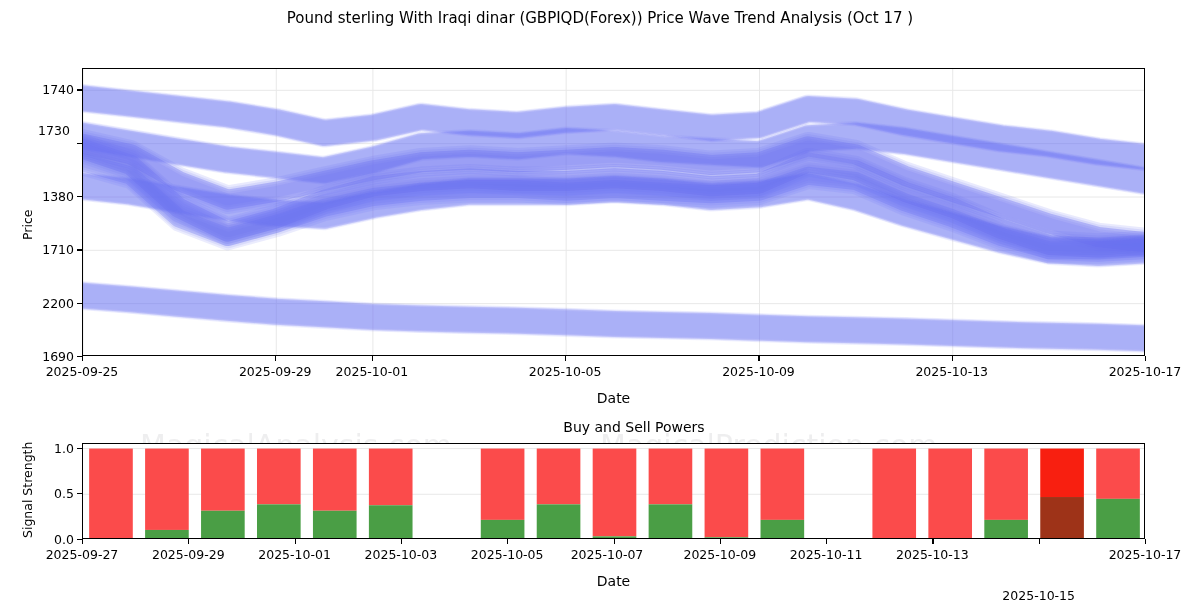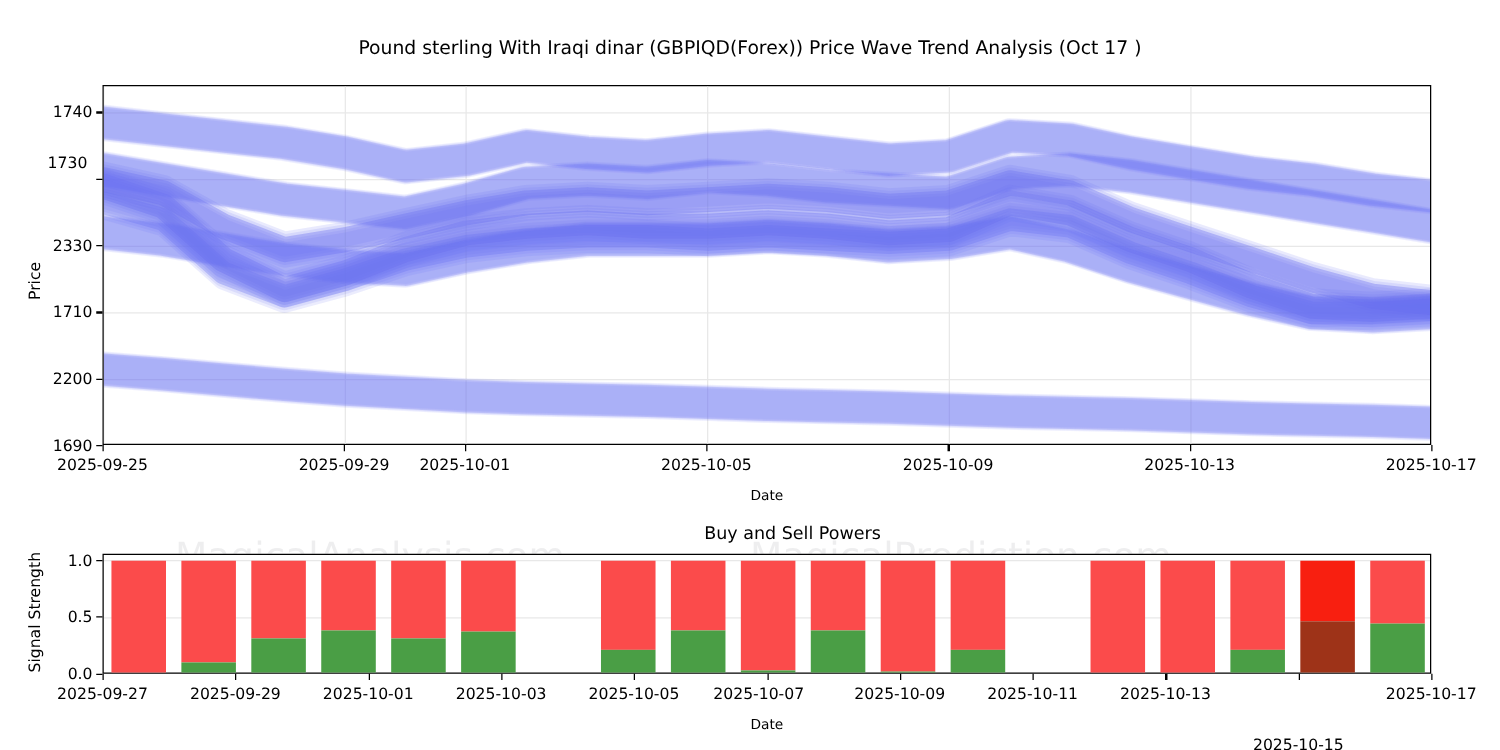--- a/index.html
+++ b/index.html
@@ -7,29 +7,29 @@
     width:1200px;height:600px;background:#ffffff;
     font-family:"DejaVu Sans","Liberation Sans",sans-serif;
     color:#000;overflow:hidden;position:relative;
   }
   #root{position:relative;width:1200px;height:600px;}
 
   .title-block{
     position:absolute;left:0;top:8px;width:1200px;text-align:center;
     line-height:21px;
   }
-  .title-line{font-size:15px;color:#000;display:block;margin-top:20px;}
+  .title-line{font-size:15px;color:#000;display:block;}
 
   .panel{position:absolute;}
   .plot-frame{
     position:absolute;border:1.3px solid #000;background:#fff;
     box-sizing:border-box;overflow:hidden;
   }
   .axis-label{
-    position:absolute;font-size:11px;color:#000;text-align:center;
+    position:absolute;font-size:14px;color:#000;text-align:center;
   }
   .ylabel{
     position:absolute;font-size:12.5px;color:#000;
     transform:rotate(-90deg);transform-origin:left top;white-space:nowrap;
   }
   .tick-label-x{
     position:absolute;font-size:12.5px;color:#000;
     text-align:center;white-space:nowrap;transform:translateX(-50%);
   }
   .tick-label-y{
@@ -116,21 +116,21 @@
         </svg>
     </div>
     <div id="ticks1">
         <div class="tick-mark" style="left: 77px; top: 356px; width: 5px; height: 1.2px;"></div>
         <div class="tick-label-y" style="left: 34px; top: 356px; width: 40px;">1690</div>
         <div class="tick-mark" style="left: 77px; top: 302.667px; width: 5px; height: 1.2px;"></div>
         <div class="tick-label-y" style="left: 34px; top: 302.667px; width: 40px;">2200</div>
         <div class="tick-mark" style="left: 77px; top: 249.333px; width: 5px; height: 1.2px;"></div>
         <div class="tick-label-y" style="left: 34px; top: 249.333px; width: 40px;">1710</div>
         <div class="tick-mark" style="left: 77px; top: 196px; width: 5px; height: 1.2px;"></div>
-        <div class="tick-label-y" style="left: 34px; top: 196px; width: 40px;">2330</div>
+        <div class="tick-label-y" style="left: 34px; top: 196px; width: 40px;">1380</div>
         <div class="tick-mark" style="left: 77px; top: 142.667px; width: 5px; height: 1.2px;"></div>
         <div class="tick-label-y" style="left: 34px; top: 130px; width: 40px; text-align: center;">1730</div>
         <div class="tick-mark" style="left: 77px; top: 89.3333px; width: 5px; height: 1.2px;"></div>
         <div class="tick-label-y" style="left: 34px; top: 89.3333px; width: 40px;">1740</div>
         <div class="tick-mark" style="left: 82px; top: 356px; width: 1.2px; height: 5px;"></div>
         <div class="tick-label-x" style="left: 82px; top: 364px;">2025-09-25</div>
         <div class="tick-mark" style="left: 275.253px; top: 356px; width: 1.2px; height: 5px;"></div>
         <div class="tick-label-x" style="left: 275.253px; top: 364px;">2025-09-29</div>
         <div class="tick-mark" style="left: 371.88px; top: 356px; width: 1.2px; height: 5px;"></div>
         <div class="tick-label-x" style="left: 371.88px; top: 364px;">2025-10-01</div>

